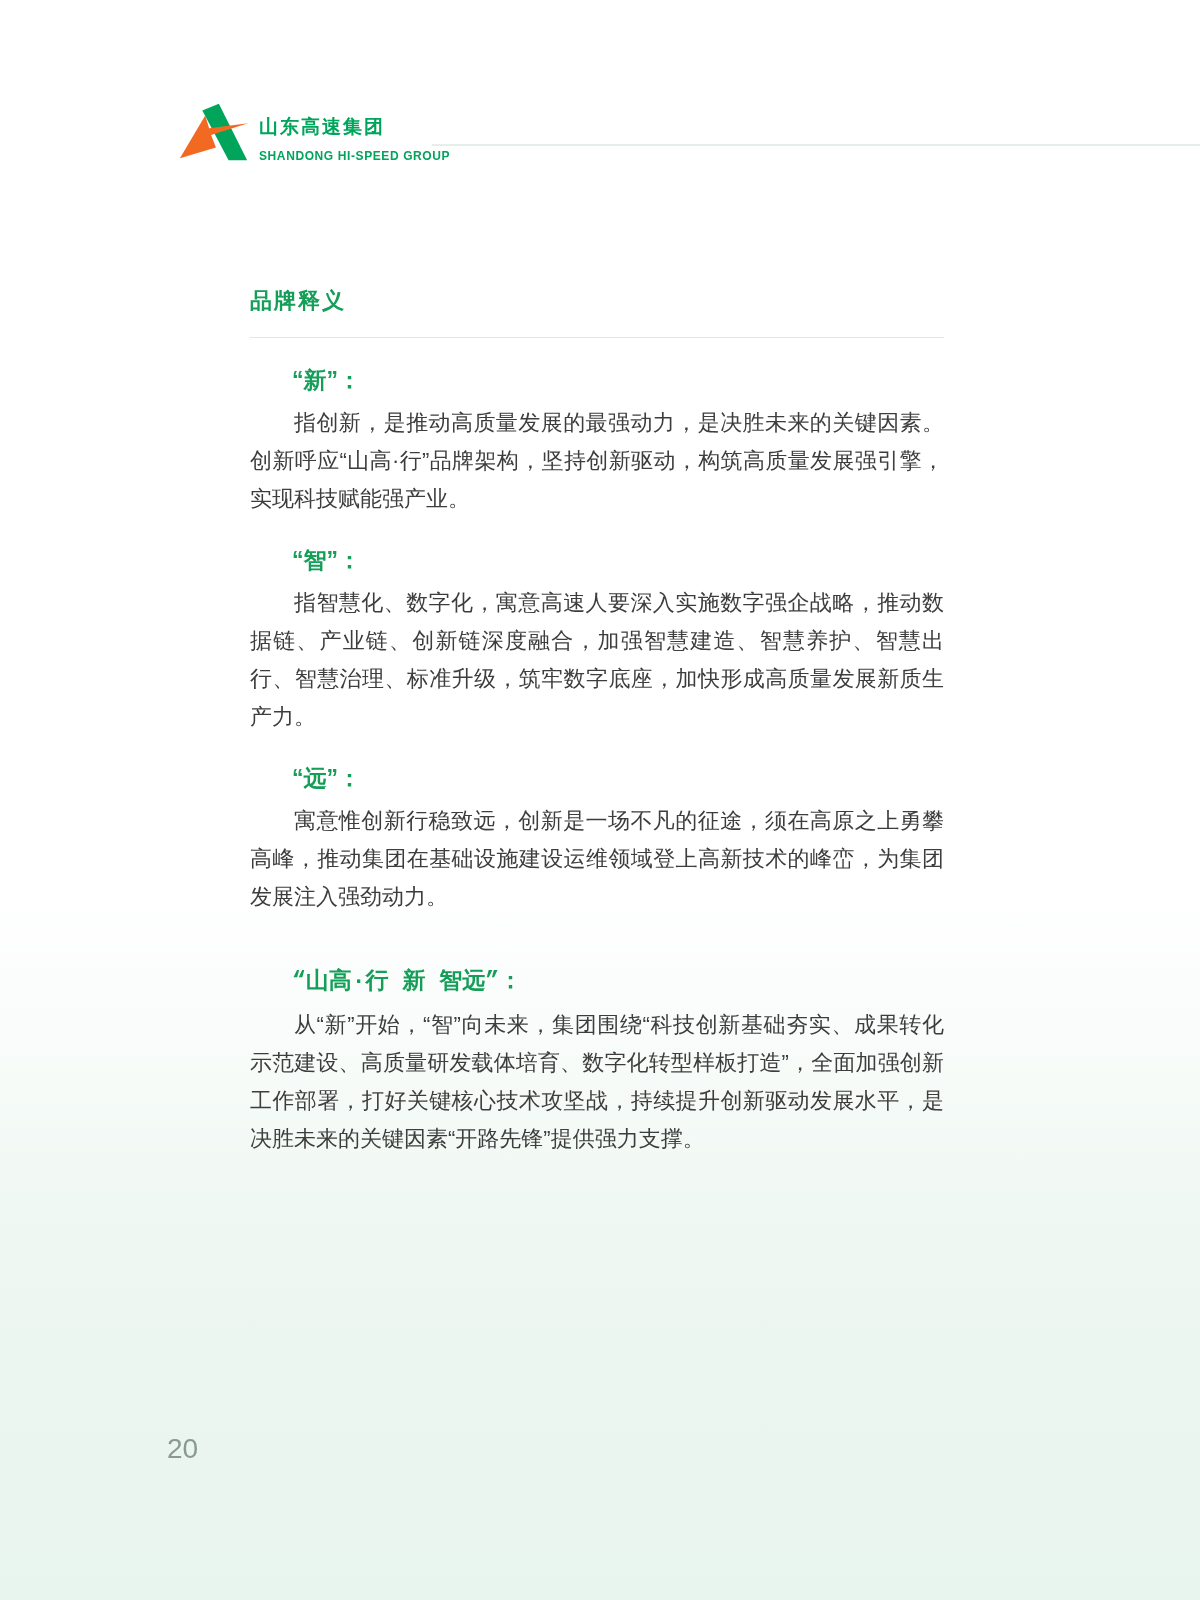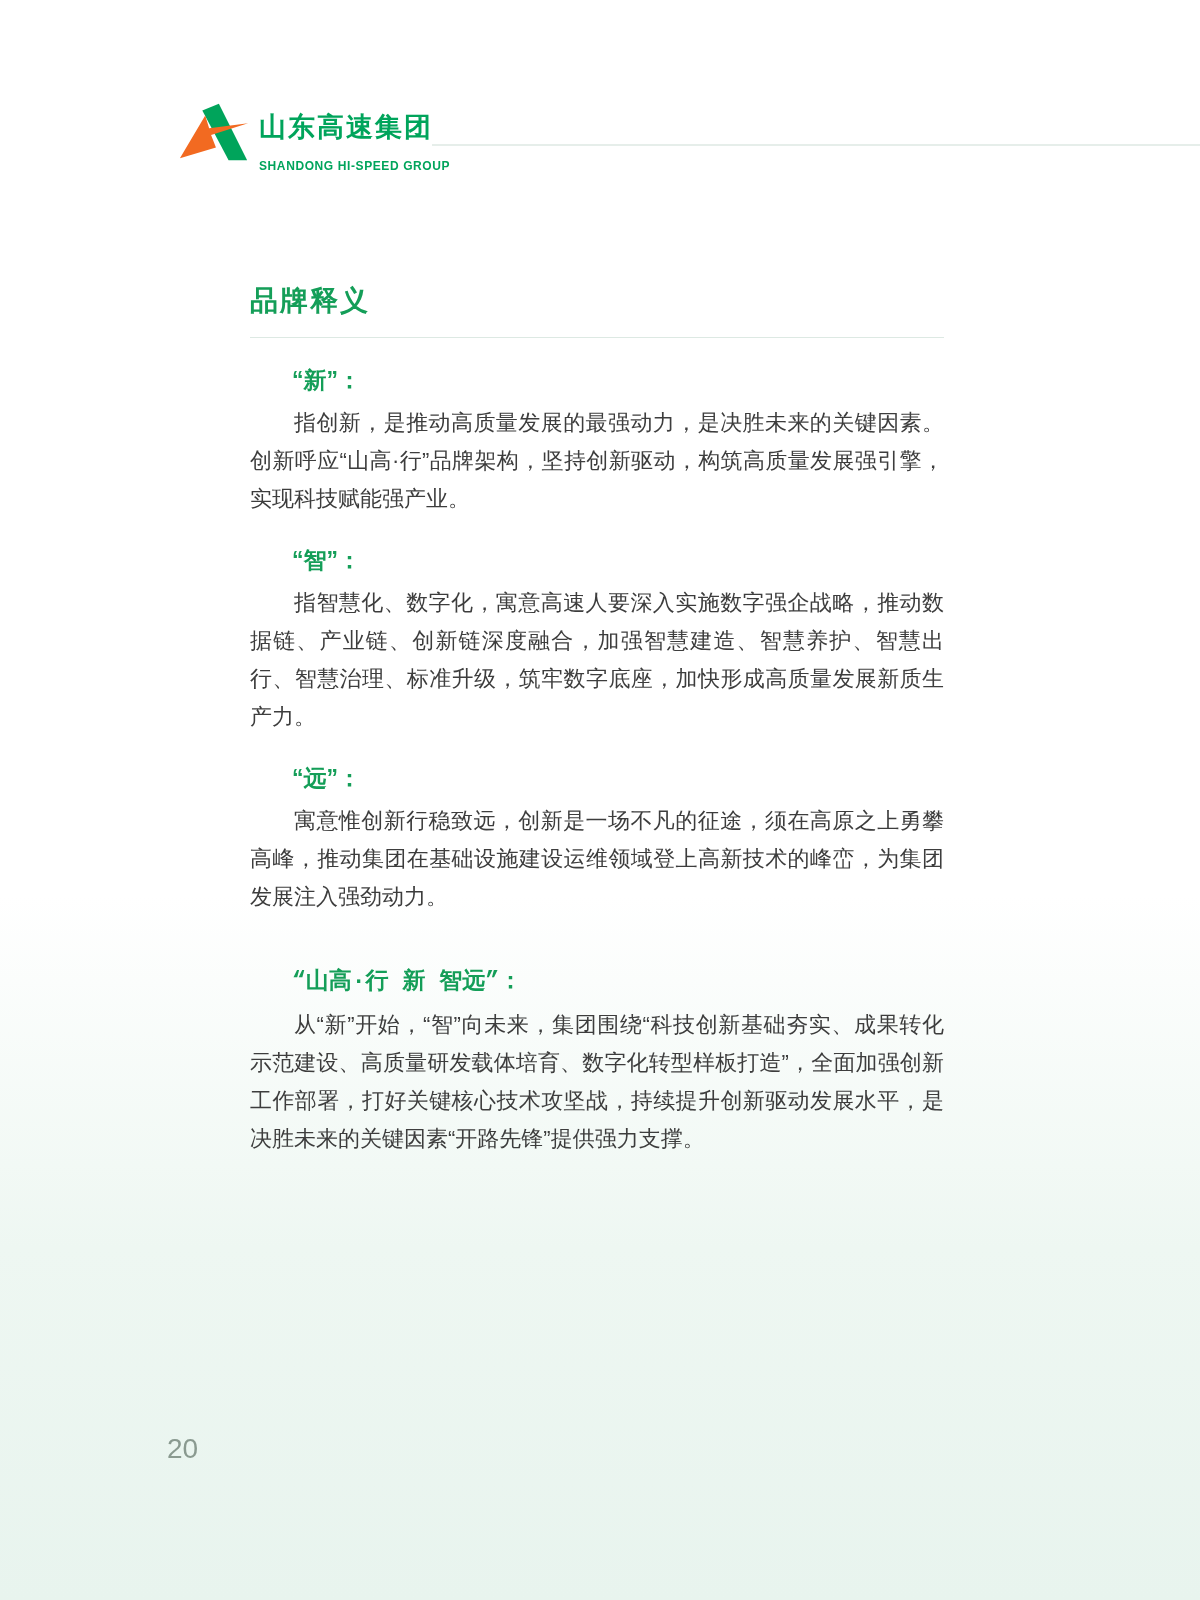--- a/index.html
+++ b/index.html
@@ -6,26 +6,26 @@
   body{
     width:1200px;height:1600px;
     font-family:"Liberation Sans", sans-serif;
     background:linear-gradient(180deg,#ffffff 0%,#ffffff 56%,#eef7f2 78%,#e8f4ee 100%);
     position:relative;overflow:hidden;
   }
   
   .logo-row{position:absolute;left:177px;top:101px;display:flex;align-items:flex-start;}
   .logo-mark{width:74px;height:64px;flex:0 0 auto;}
   .logo-text{margin-left:8px;padding-top:12px;}
-  .logo-zh{font-size:27px;font-weight:700;color:#00a45b;letter-spacing:2px;line-height:28px;}
-  .logo-en{font-size:12px;font-weight:700;color:#00a45b;letter-spacing:0.6px;margin-top:18px;}
+  .logo-zh{font-size:19px;font-weight:700;color:#00a45b;letter-spacing:2px;line-height:28px;}
+  .logo-en{font-size:12px;font-weight:700;color:#00a45b;letter-spacing:0.6px;margin-top:8px;}
   .top-divider{position:absolute;left:432px;right:0;top:144px;height:2px;background:#e6eeea;}
   
   .content{position:absolute;left:250px;top:285px;width:694px;}
-  .page-title{font-size:28px;line-height:32px;font-weight:700;color:#149e58;letter-spacing:2px;margin:0;}
+  .page-title{font-size:22px;line-height:32px;font-weight:700;color:#149e58;letter-spacing:2px;margin:0;}
   .title-rule{height:1px;background:#dde9e3;margin-top:20px;}
   .section-heading{font-size:23px;line-height:24px;font-weight:700;color:#149e58;margin:30px 0 0 0;padding-left:42px;}
   .section:nth-child(4) .section-heading{margin-top:54px;font-family:Liberation Mono, monospace;}
   .section-body{
     font-size:22px;line-height:38px;color:#3d3d3d;
     margin:12px 0 0 0;text-indent:2em;
     text-align:justify;text-justify:inter-ideograph;
   }
   
   .page-number{position:absolute;left:167px;top:1437px;font-size:28px;line-height:24px;color:#8a9a90;}

